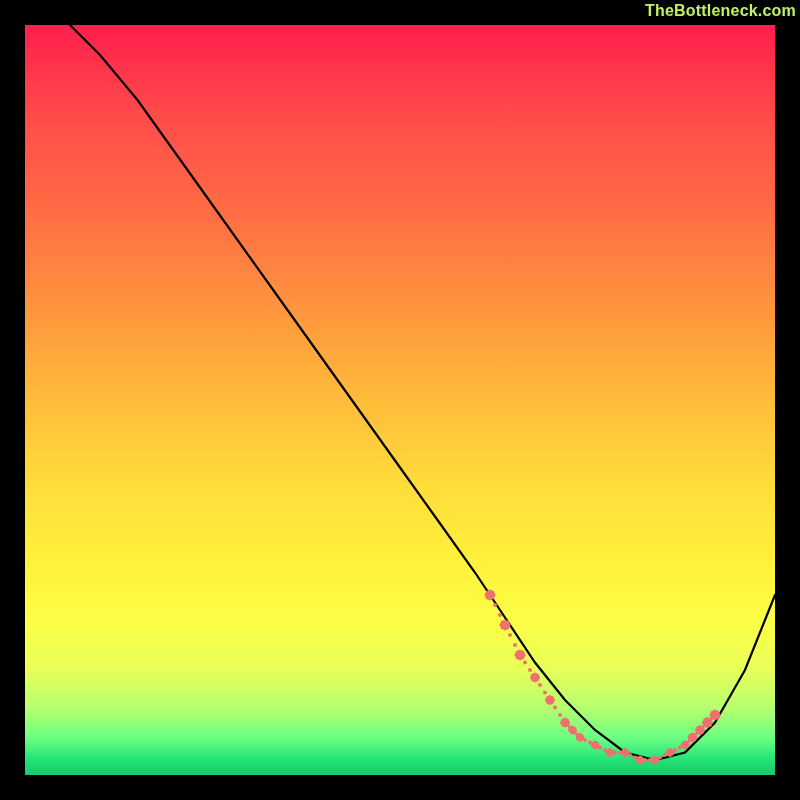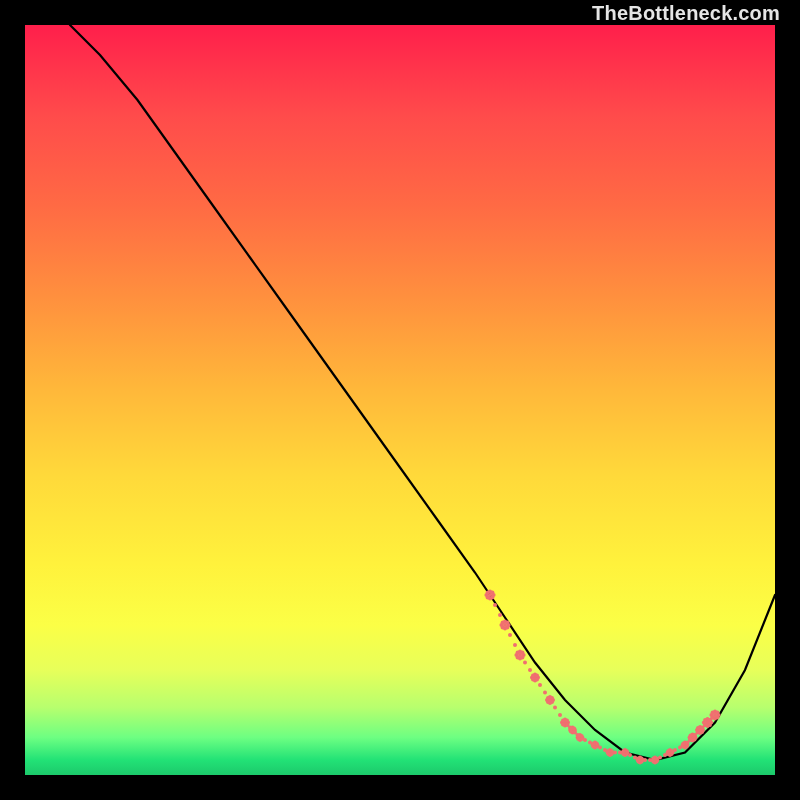--- a/index.html
+++ b/index.html
@@ -15,23 +15,23 @@
     position: absolute;
     left: 0;
     top: 0;
     width: 800px;
     height: 800px;
     background: #000000;
   }
   .watermark {
     position: absolute;
     top: 2px;
-    right: 20px;
-    color: #e5e5e5;
-    font-size: 20px;
+    right: 4px;
+    color: #bef264;
+    font-size: 16px;
     font-weight: 600;
     letter-spacing: 0.2px;
   }
   
   .plot {
     position: absolute;
     left: 25px;
     top: 25px;
     width: 750px;
     height: 750px;

